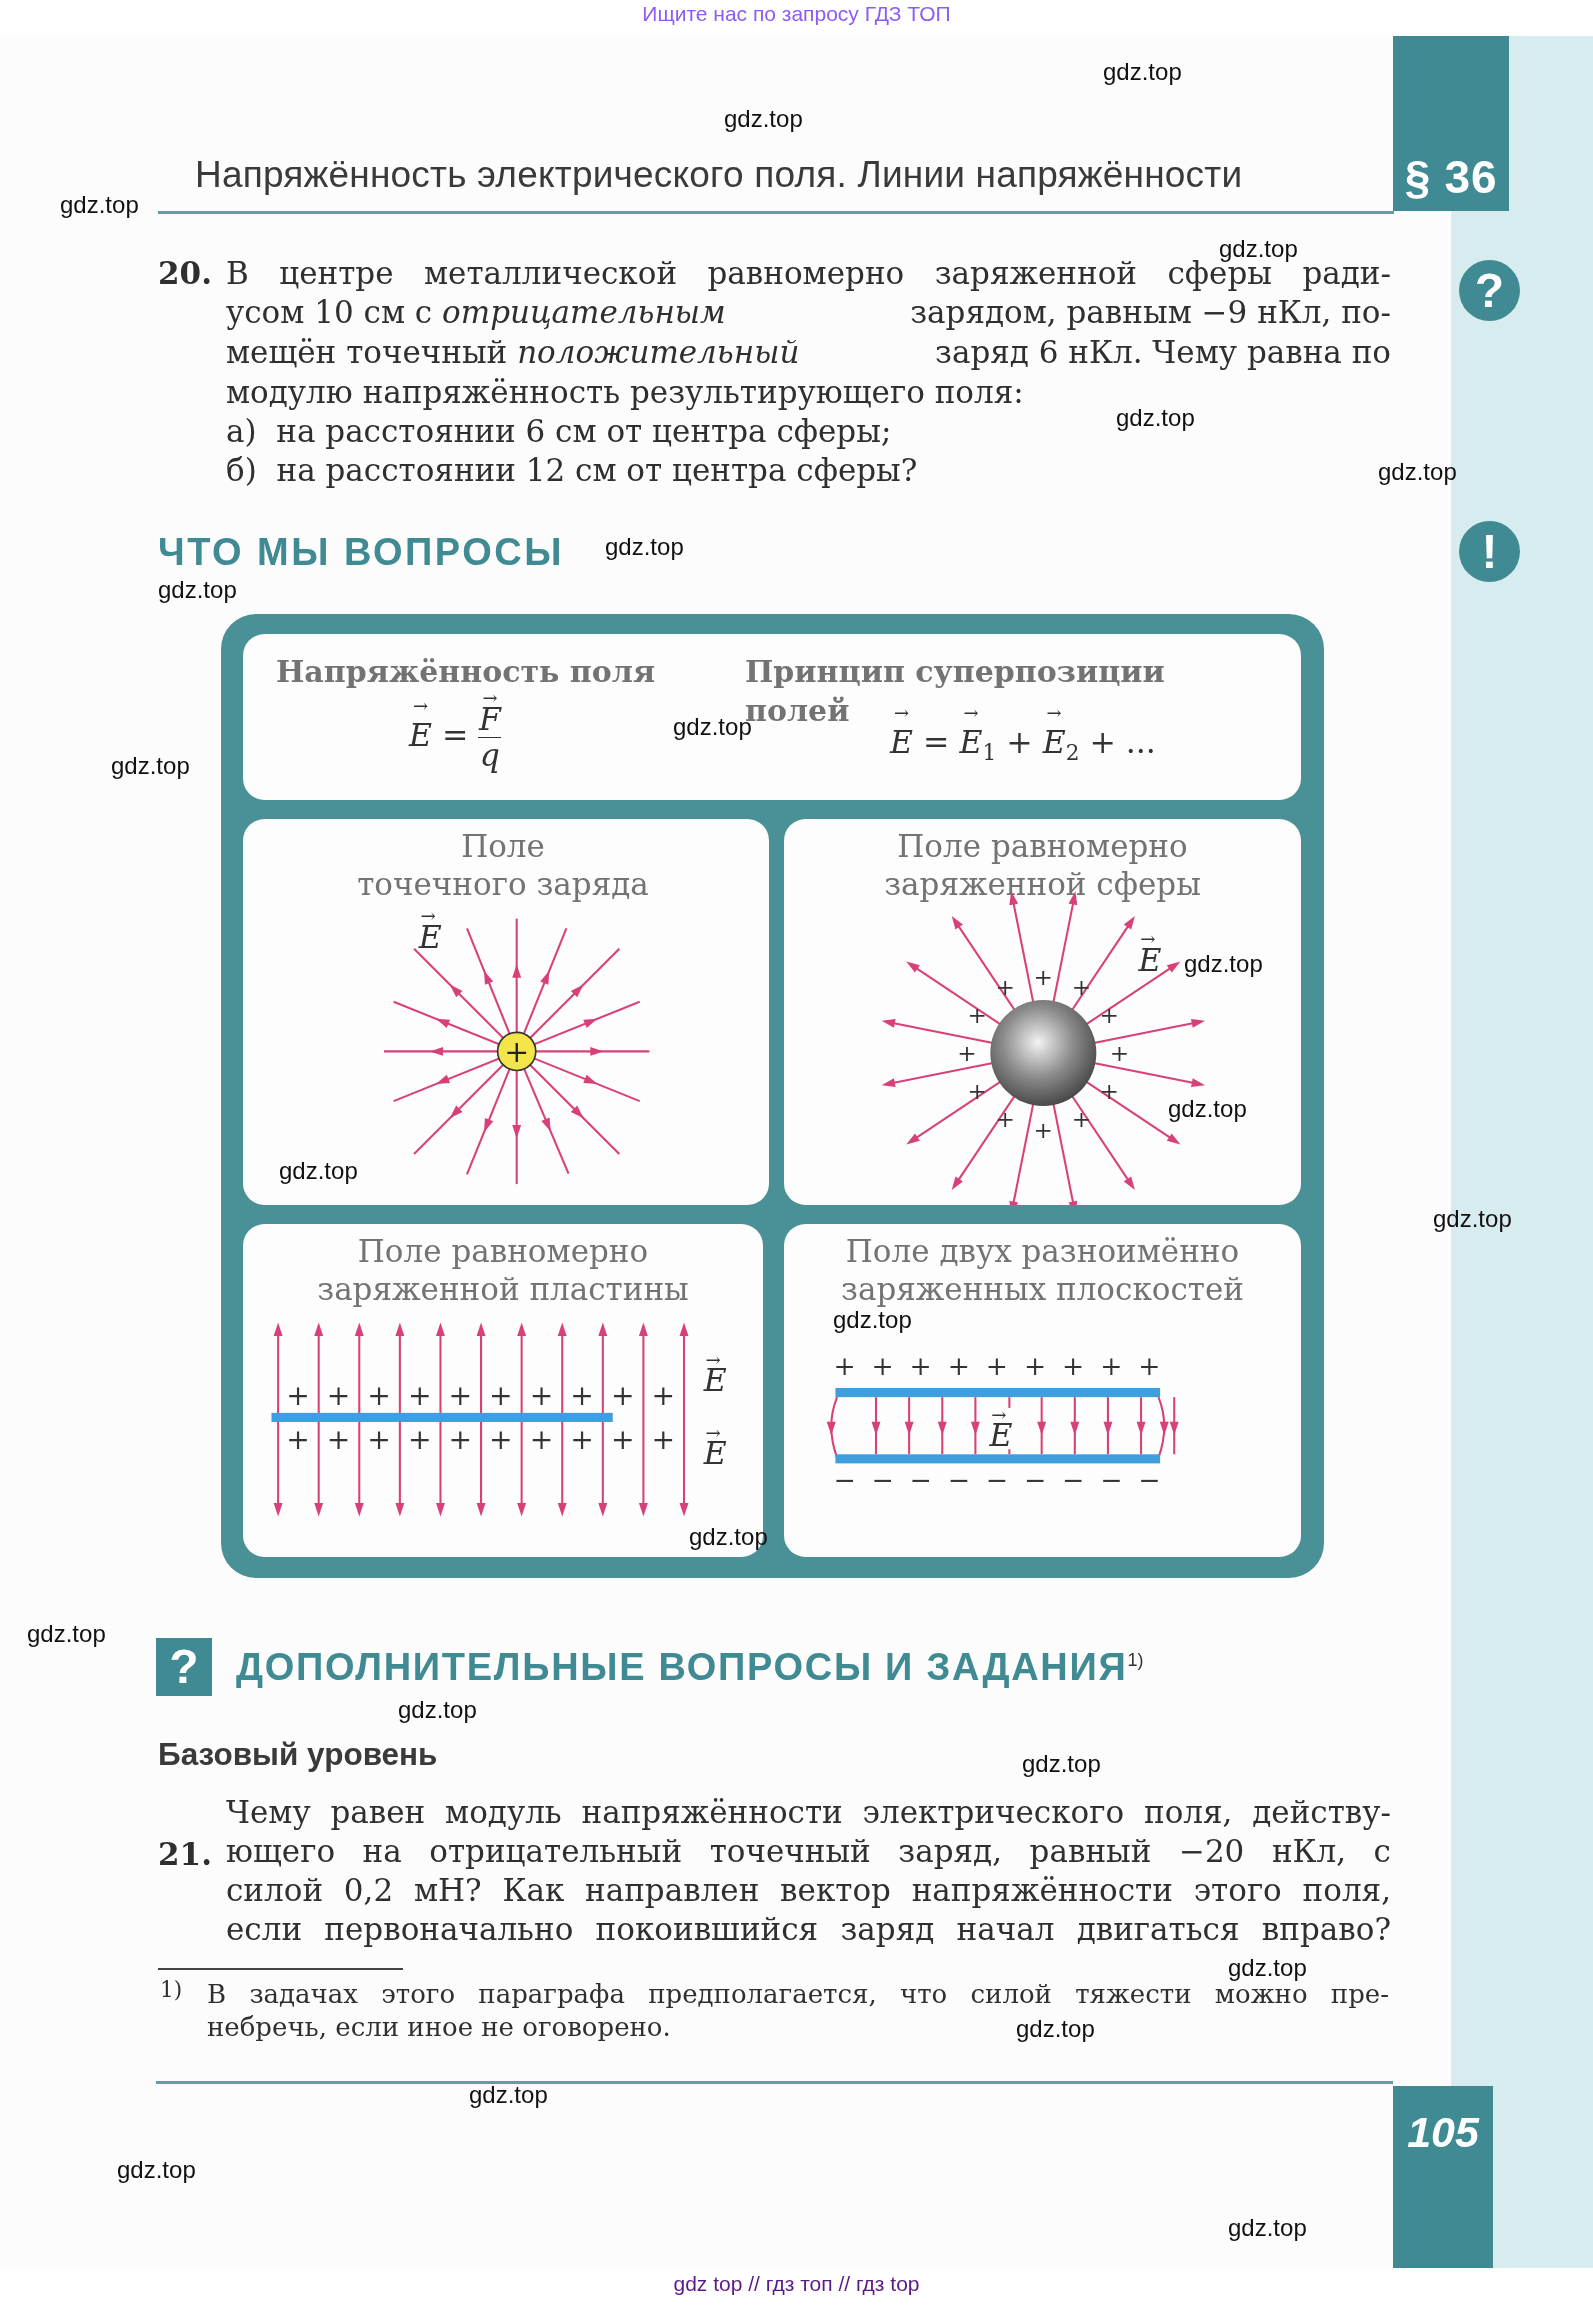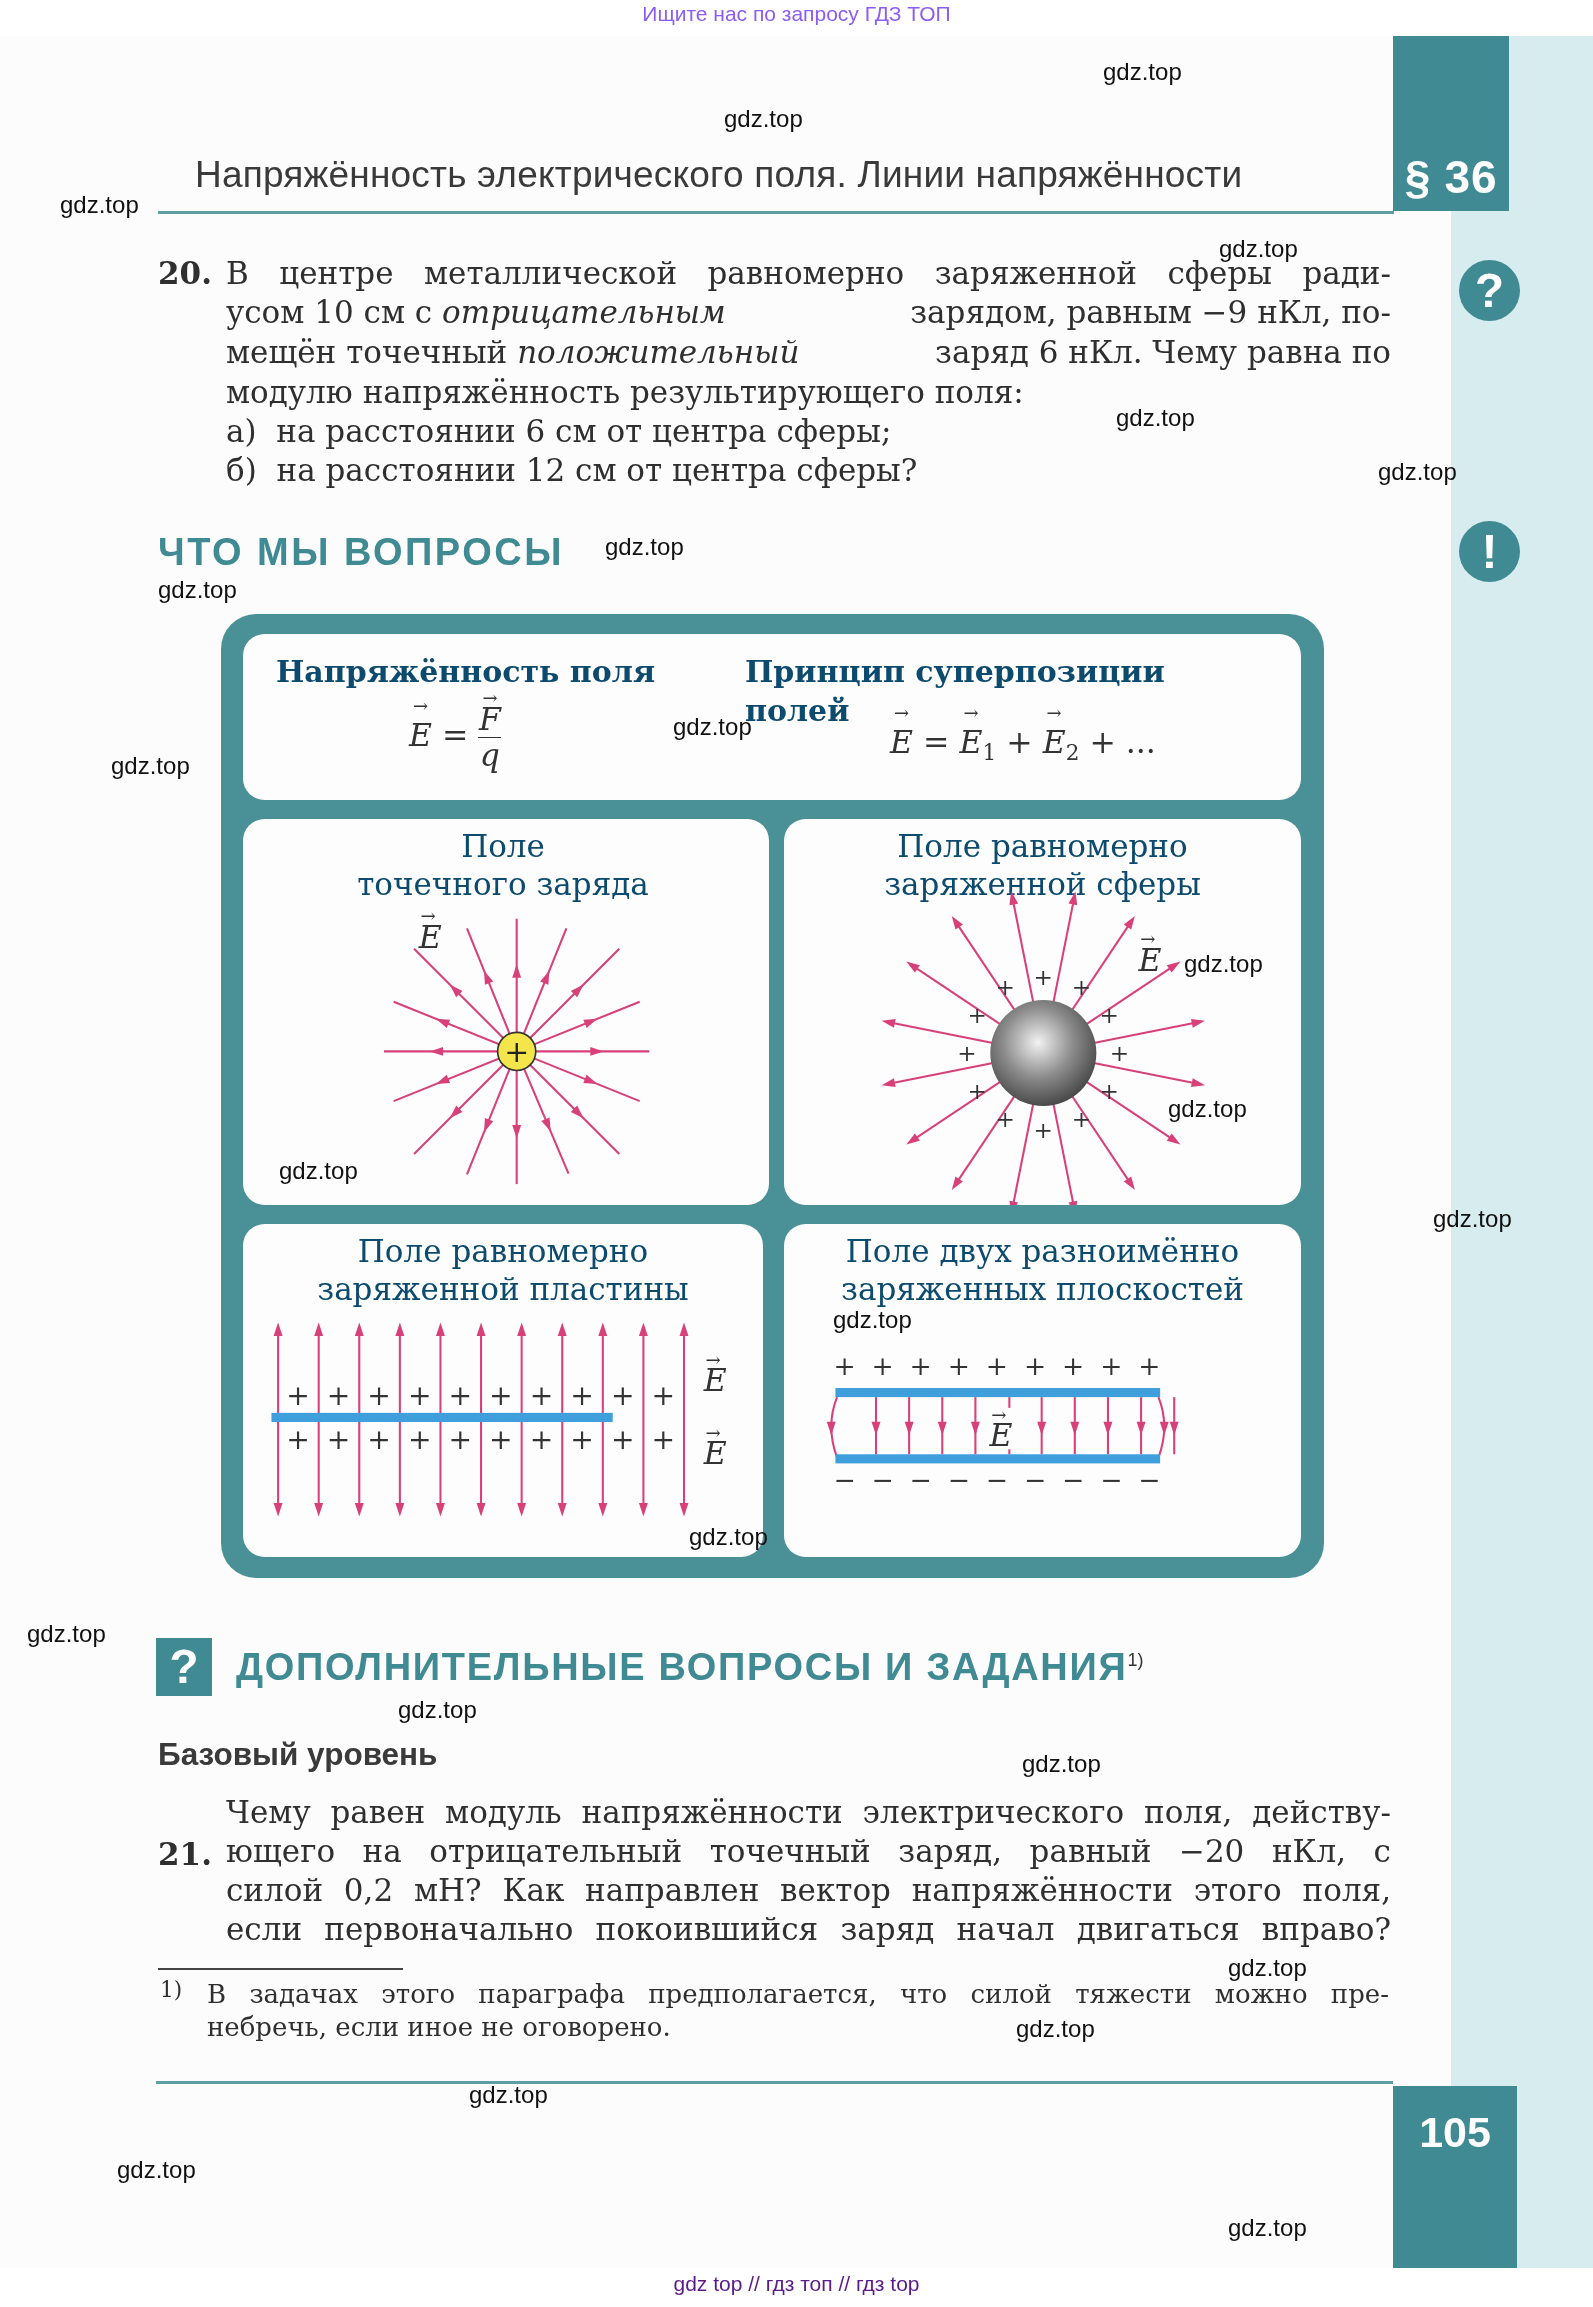--- a/index.html
+++ b/index.html
@@ -5,37 +5,37 @@
   html, body { margin:0; padding:0; }
   body { width:1593px; height:2307px; position:relative; background:#ffffff; overflow:hidden;
          font-family:"DejaVu Serif", serif; color:#333; }
   .abs { position:absolute; }
   .page { position:absolute; left:0; top:36px; width:1593px; height:2232px; background:#fcfcfc; }
   .blue-col-top { position:absolute; left:1509px; top:36px; width:84px; height:175px; background:#d7ecef; }
   .blue-col { position:absolute; left:1451px; top:211px; width:142px; height:2057px; background:#d7ecef; }
   .teal-block { position:absolute; background:#3f8a93; color:#fff; font-family:"Liberation Sans", sans-serif; font-weight:bold; }
   .sect-block { left:1393px; top:36px; width:116px; height:175px; }
   .sect-label { position:absolute; left:0; right:0; bottom:6.6px; text-align:center; font-size:46px; letter-spacing:0.8px; }
-  .pnum-block { left:1393px; top:2086px; width:124px; height:182px; }
+  .pnum-block { left:1393px; top:2086px; width:100px; height:182px;font-style:italic; }
   .pnum-label { position:absolute; left:0; right:0; top:21.6px; text-align:center; font-size:43px; }
   .title { left:195px; top:154px; font-family:"Liberation Sans", sans-serif; font-size:37px; color:#3a3a3a; white-space:nowrap; letter-spacing:0.2px; }
   .rule { position:absolute; height:2.5px; background:#5e9ea4; }
   .banner { left:0; width:1593px; top:1.7px; text-align:center; font-family:"Liberation Sans", sans-serif; font-size:21px; color:#8b5cf6; }
   .bottom-banner { left:0; width:1593px; top:2272px; text-align:center; font-family:"Liberation Sans", sans-serif; font-size:21px; color:#5b1a8a; }
   .wm { position:absolute; font-family:"Liberation Sans", sans-serif; font-size:24px; color:#111; white-space:nowrap; }
   .text { font-family:"DejaVu Serif", serif; font-size:31px; color:#2f2f2f; white-space:nowrap; }
   .num { font-weight:bold; }
   .line { position:absolute; white-space:nowrap; }
   .justify { text-align:justify; text-align-last:justify; }
   .circle-icon { position:absolute; width:61px; height:61px; border-radius:50%; background:#3f8a93; color:#fff;
                  font-family:"Liberation Sans", sans-serif; font-weight:bold; font-size:48px; text-align:center; line-height:61px; }
   .heading { position:absolute; font-family:"Liberation Sans", sans-serif; font-weight:bold; color:#3f8a93; font-size:38px; letter-spacing:2.5px; white-space:nowrap; }
   .box-outer { position:absolute; left:221px; top:614px; width:1103px; height:964px; background:#4a9097; border-radius:35px; }
   .panel { position:absolute; background:#fdfdfd; border-radius:21.6px; }
-  .panel-title { position:absolute; text-align:center; font-family:"DejaVu Serif", serif; font-size:31px; color:#0c4a6e; line-height:39px; }
+  .panel-title { position:absolute; text-align:center; font-family:"DejaVu Serif", serif; font-size:31px; color:#737373; line-height:39px; }
   .bold-title { font-weight:bold; font-size:30px; }
   .formula { position:absolute; font-family:"DejaVu Serif", serif; font-style:italic; font-size:31.5px; color:#333; white-space:nowrap; }
   .vec { position:relative; display:inline-block; }
   .vec::before { content:"\2192"; position:absolute; top:-21.6px; left:50%; transform:translateX(-50%); font-size:18px; font-style:normal; }
   .frac { display:inline-block; vertical-align:middle; text-align:center; }
   .frac > span { display:block; line-height:35px; }
   .frac .bar { border-top:1.7px solid #333; width:23px; margin:0 auto; height:0; line-height:0; }
   .q-badge { position:absolute; left:156px; top:1638px; width:56px; height:58px; background:#3f8a93; color:#fff; font-family:"Liberation Sans", sans-serif; font-weight:bold; font-size:48px; text-align:center; line-height:58px; }
   .subhead { position:absolute; font-family:"Liberation Sans", sans-serif; font-weight:bold; font-size:31.5px; color:#3a3a3a; }
   .foot { font-size:26px; }

